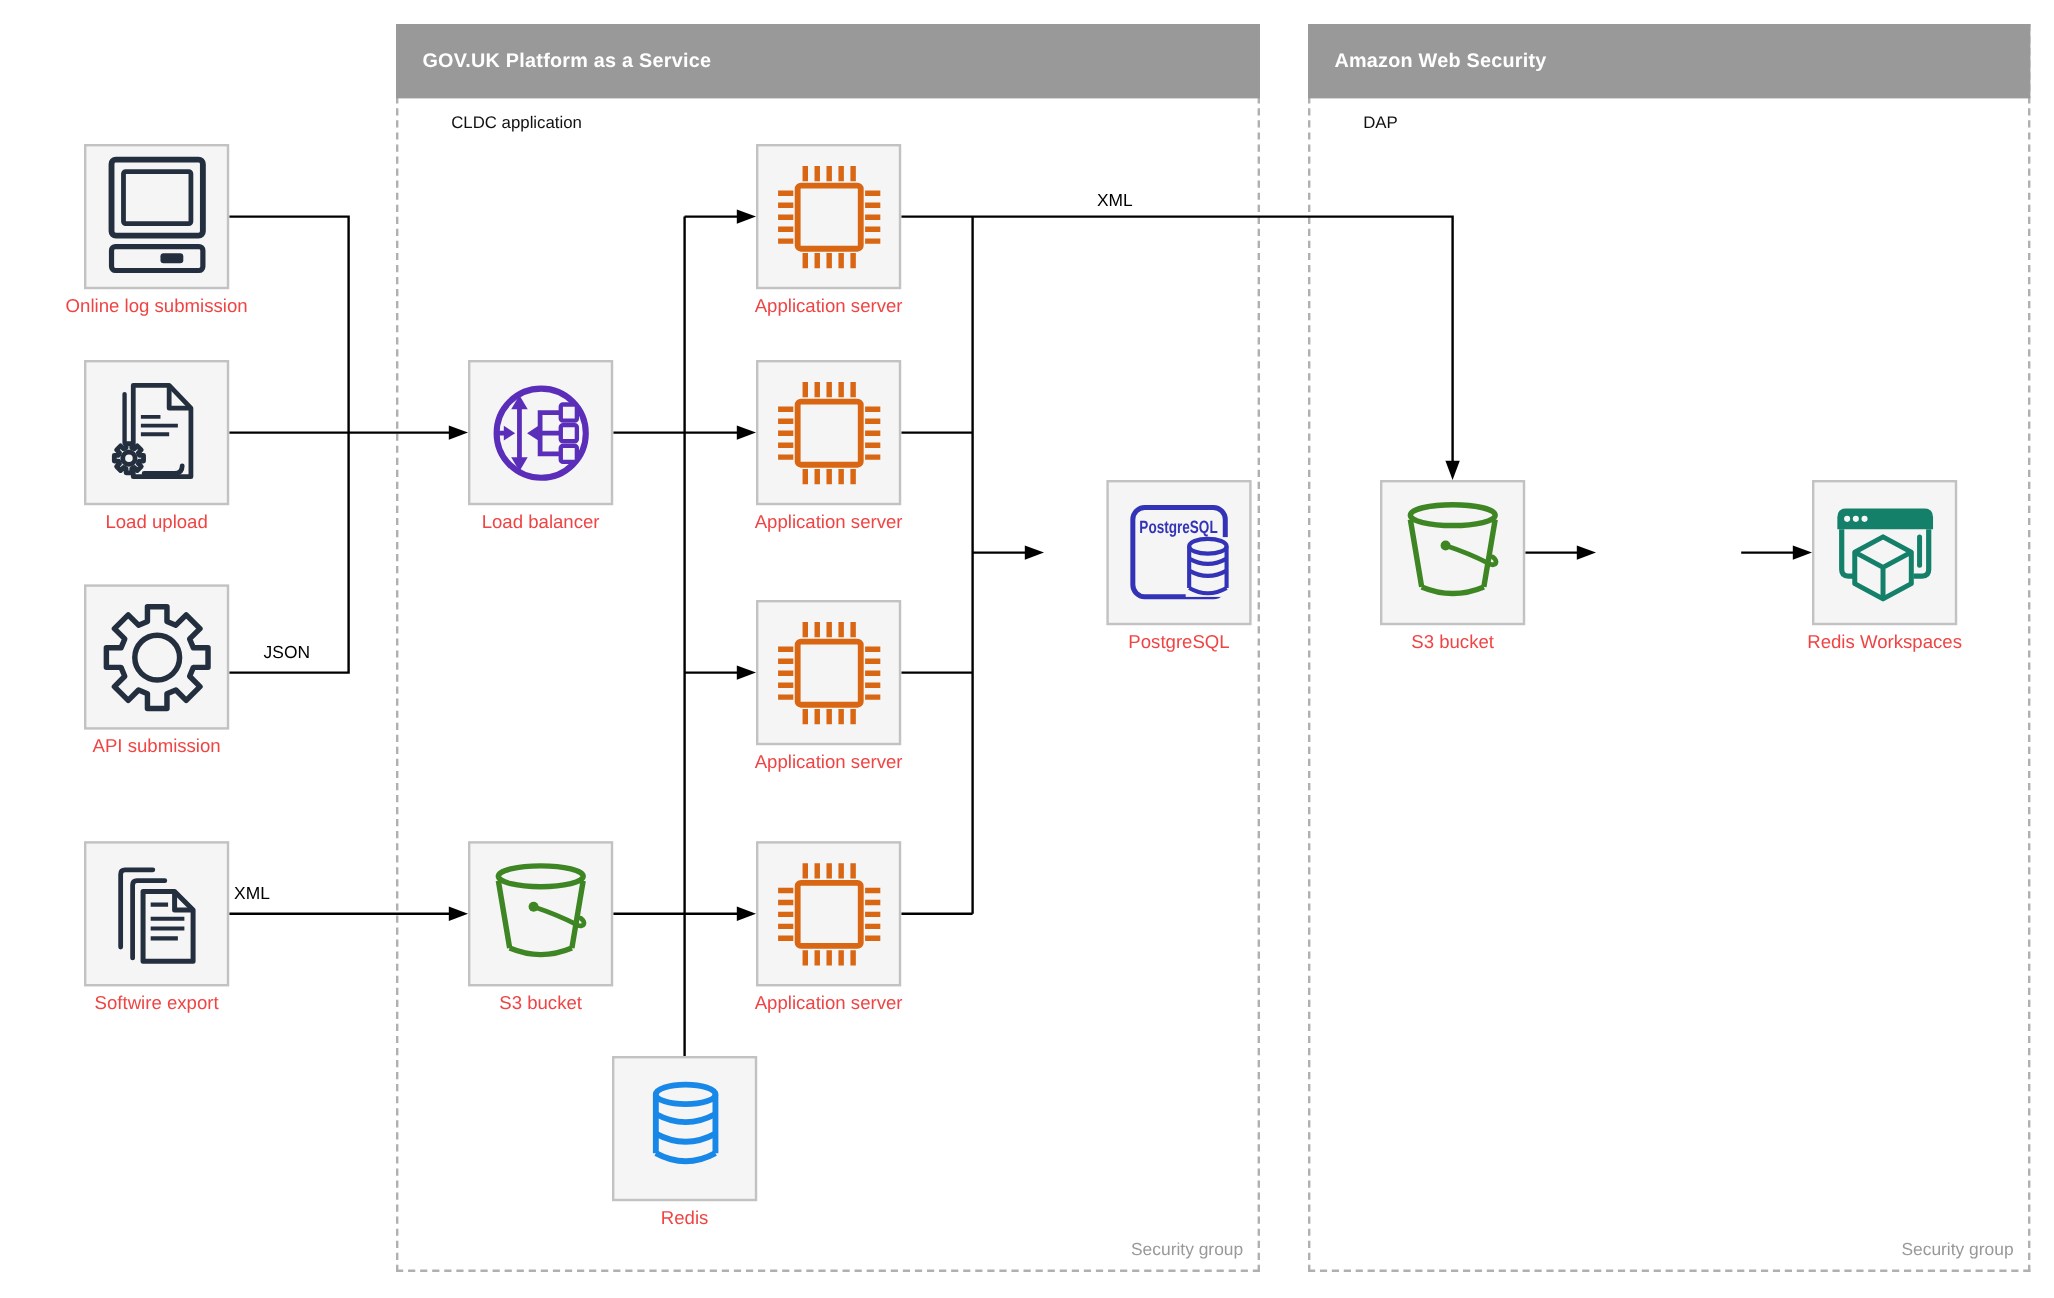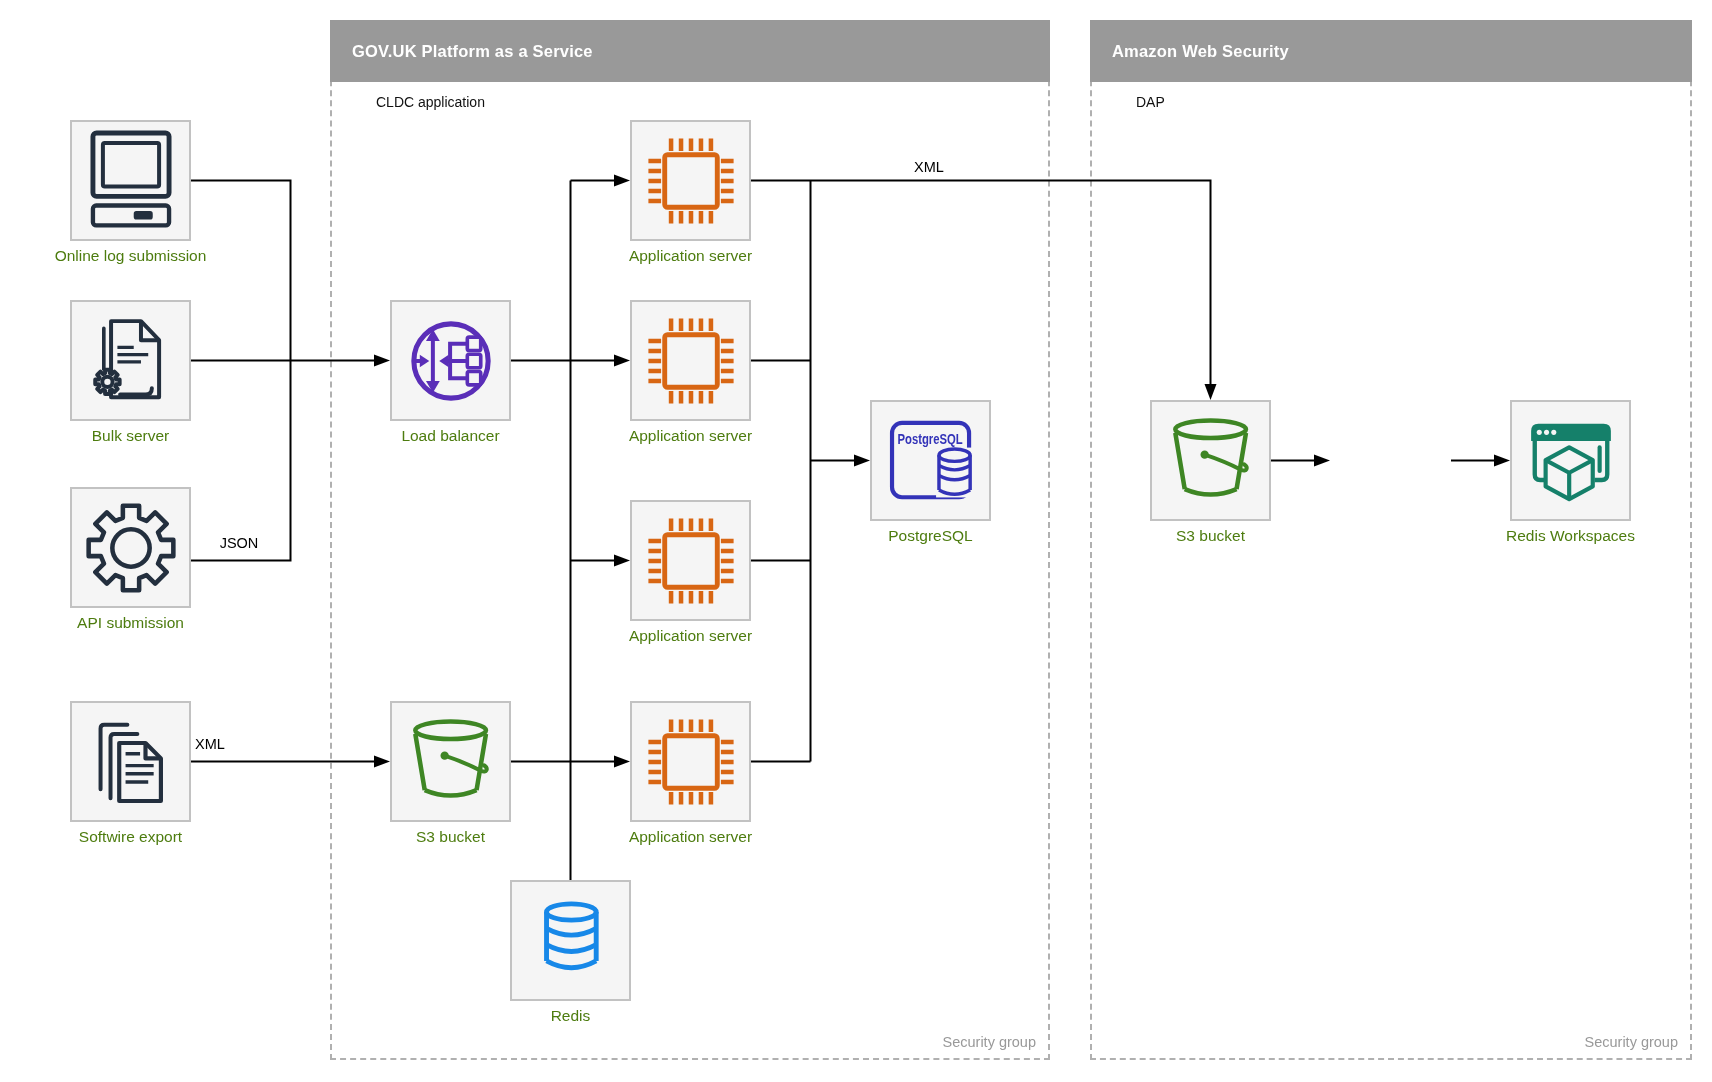--- a/index.html
+++ b/index.html
@@ -13,21 +13,21 @@
            line-height:62px; padding-left:22px; letter-spacing:.2px; }
   .csub  { position:absolute; left:24px; top:72px; font-weight:normal; font-size:14px; color:#111111;margin-left:20px; }
   .cfoot { position:absolute; right:12px; bottom:8px; font-size:14.5px; color:#999999; }
 
   
   .node  { position:absolute; width:121px; }
   .box   { width:121px; height:121px; background:#f5f5f5; border:2px solid #c2c2c2;
            box-sizing:border-box; display:flex; align-items:center; justify-content:center; }
   .box svg { width:116px; height:116px; display:block; }
   .nlabel{ position:absolute; top:127px; left:50%; transform:translateX(-50%);
-           white-space:nowrap; font-size:15.5px; color:#4d7c0f;text-align:center; }
+           white-space:nowrap; font-size:15.5px; color:#ef4444;text-align:center; }
 
   svg.edges { position:absolute; left:0; top:0; }
   svg.edges path { stroke:#000000; stroke-width:2; fill:none; }
   svg.edges polygon { fill:#000000; stroke:none; }
   .elabel { font-size:14.5px; fill:#000000; font-family:"Liberation Sans", sans-serif; }
 
   
   .ic-navy   { stroke:#232f3e; fill:none; }
   .ic-orange { stroke:#d86613; fill:none; }
   .ic-purple { stroke:#5a2eb8; fill:none; }
@@ -117,21 +117,21 @@
         <path class="ic-navy" d="M21,10 H37.5 L47.5,20.5 V52 H21 Z" stroke-width="2.2" stroke-linejoin="round"></path>
         <path class="ic-navy" d="M37.5,10 V20.5 H47.5" stroke-width="2.2" stroke-linejoin="round"></path>
         <path class="ic-navy" d="M24.5,24.5 H33.5 M24.5,28.5 H41.5 M24.5,32.5 H37.5" stroke-width="1.8"></path>
         <path class="ic-navy" d="M26,50.5 H40 Q43.5,50.5 43.5,47" stroke-width="2.2" stroke-linecap="round"></path>
         <g transform="translate(19,43.5) scale(0.38) translate(-32,-32)">
           <path d="M49.7,28.6 L49.7,35.4 L44.6,35.4 L43.3,38.5 L46.9,42.1 L42.1,46.9 L38.5,43.3 L35.4,44.6 L35.4,49.7 L28.6,49.7 L28.6,44.6 L25.5,43.3 L21.9,46.9 L17.1,42.1 L20.7,38.5 L19.4,35.4 L14.3,35.4 L14.3,28.6 L19.4,28.6 L20.7,25.5 L17.1,21.9 L21.9,17.1 L25.5,20.7 L28.6,19.4 L28.6,14.3 L35.4,14.3 L35.4,19.4 L38.5,20.7 L42.1,17.1 L46.9,21.9 L43.3,25.5 L44.6,28.6 Z" fill="#f5f5f5" stroke="#232f3e" stroke-width="5.8" stroke-linejoin="round"></path>
           <circle cx="32" cy="32" r="7.5" fill="#f5f5f5" stroke="#232f3e" stroke-width="5.8"></circle>
         </g>
       </svg>
     </div>
-    <div class="nlabel">Bulk server</div>
+    <div class="nlabel">Load upload</div>
   </div>
 
   <div class="node" style="left:70px; top:487px">
     <div class="box">
       <svg viewBox="0 0 64 64">
         <g transform="translate(32,32) scale(1.32) translate(-32,-32)">
           <path d="M49.7,28.6 L49.7,35.4 L44.6,35.4 L43.3,38.5 L46.9,42.1 L42.1,46.9 L38.5,43.3 L35.4,44.6 L35.4,49.7 L28.6,49.7 L28.6,44.6 L25.5,43.3 L21.9,46.9 L17.1,42.1 L20.7,38.5 L19.4,35.4 L14.3,35.4 L14.3,28.6 L19.4,28.6 L20.7,25.5 L17.1,21.9 L21.9,17.1 L25.5,20.7 L28.6,19.4 L28.6,14.3 L35.4,14.3 L35.4,19.4 L38.5,20.7 L42.1,17.1 L46.9,21.9 L43.3,25.5 L44.6,28.6 Z" fill="#f5f5f5" stroke="#232f3e" stroke-width="1.9" stroke-linejoin="round"></path>
           <circle cx="32" cy="32" r="7.8" fill="none" stroke="#232f3e" stroke-width="1.9"></circle>
         </g>
       </svg>
@@ -217,21 +217,21 @@
         <rect class="ic-orange" x="17.5" y="17.5" width="29" height="29" rx="1.5" stroke-width="2.7"></rect>
         <path class="ic-orange" d="M21,8.5 V15.5 M26.5,8.5 V15.5 M32,8.5 V15.5 M37.5,8.5 V15.5 M43,8.5 V15.5
                  M21,48.5 V55.5 M26.5,48.5 V55.5 M32,48.5 V55.5 M37.5,48.5 V55.5 M43,48.5 V55.5
                  M8.5,21 H15.5 M8.5,26.5 H15.5 M8.5,32 H15.5 M8.5,37.5 H15.5 M8.5,43 H15.5
                  M48.5,21 H55.5 M48.5,26.5 H55.5 M48.5,32 H55.5 M48.5,37.5 H55.5 M48.5,43 H55.5" stroke-width="2.5"></path>
       </svg>
     </div>
     <div class="nlabel">Application server</div>
   </div>
 
-  <div class="node" style="left:870px; top:400px">
+  <div class="node" style="left:922px; top:400px">
     <div class="box">
       <svg viewBox="0 0 64 64">
         <rect class="ic-indigo" x="10.5" y="11" width="42.5" height="41" rx="5.5" stroke-width="2.3"></rect>
         <text x="31.5" y="22.5" text-anchor="middle" font-size="8.2" font-weight="bold" fill="#3333b8" textLength="36" lengthAdjust="spacingAndGlyphs">PostgreSQL</text>
         <rect x="34.8" y="24.6" width="21.5" height="27.5" fill="#f5f5f5"></rect>
         <ellipse class="ic-indigo" cx="45" cy="28.8" rx="8.6" ry="3.4" stroke-width="1.9"></ellipse>
         <path class="ic-indigo" d="M36.4,28.8 V48 M53.6,28.8 V48" stroke-width="1.9"></path>
         <path class="ic-indigo" d="M36.4,34.5 Q45,39.3 53.6,34.5 M36.4,40 Q45,44.8 53.6,40 M36.4,48 Q45,52.8 53.6,48" stroke-width="1.9"></path>
       </svg>
     </div>

